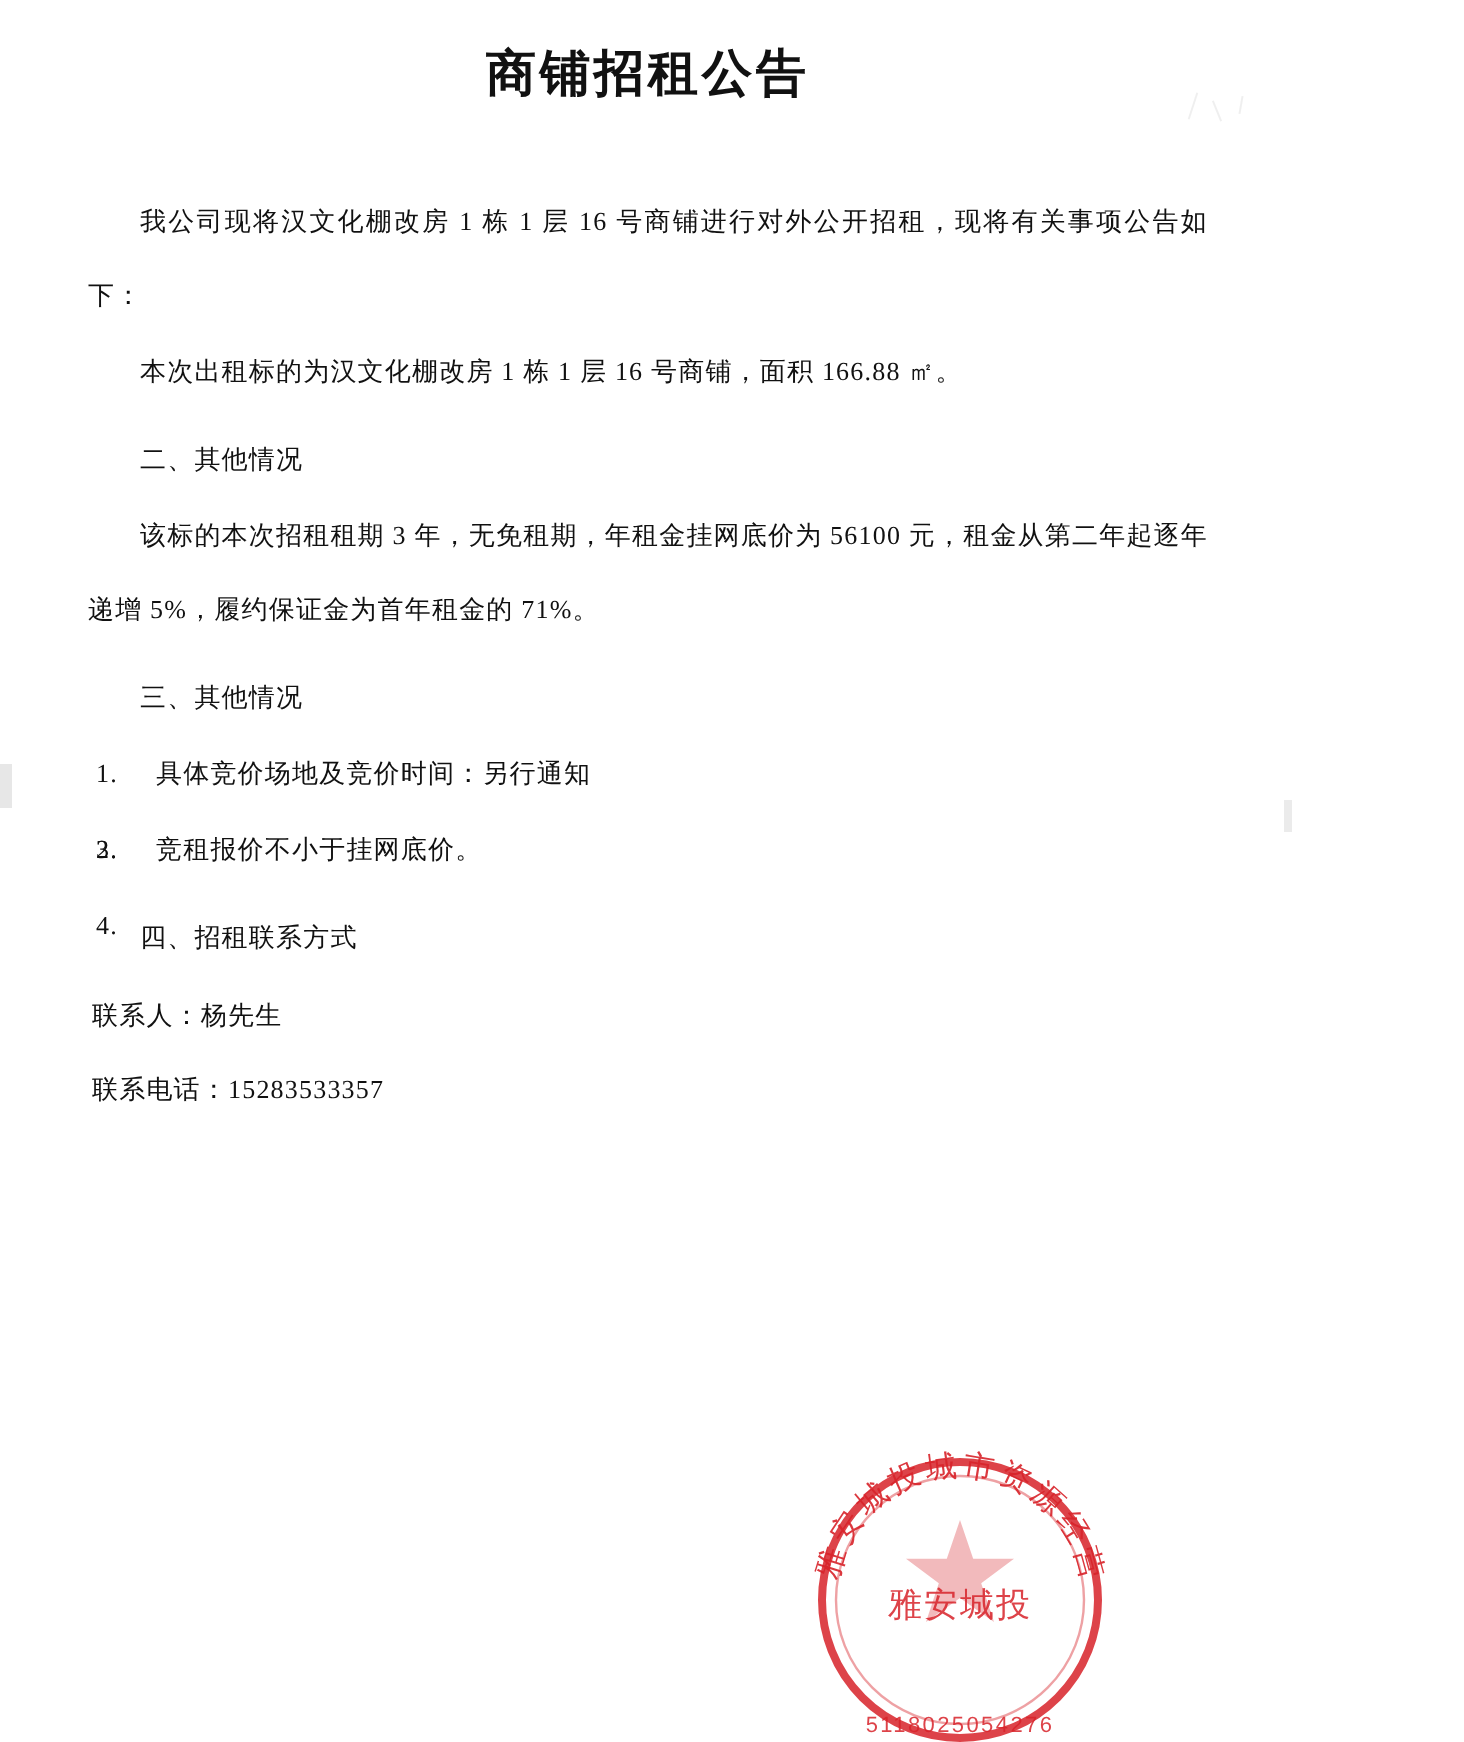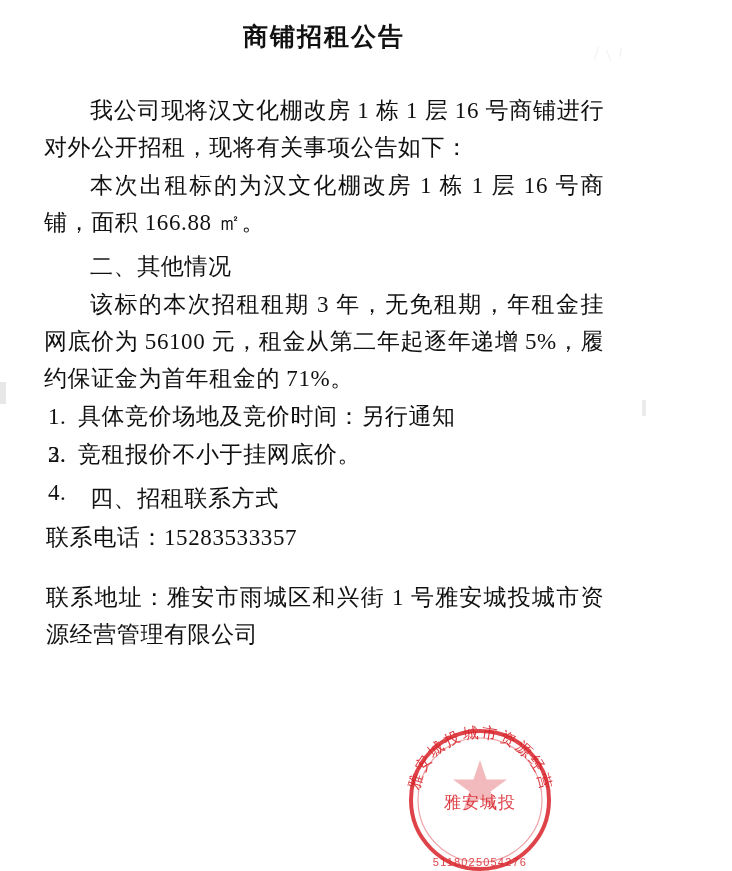--- a/index.html
+++ b/index.html
@@ -23,21 +23,21 @@
   }
   .doc-title {
     text-align: center;
     font-size: 25px;
     font-weight: bold;
     letter-spacing: 2px;
     margin: 6px 0 22px 0;
     font-family: "Liberation Serif", "DejaVu Serif", serif;
   }
   .body-text {
-    font-size: 23px;
+    font-size: 13px;
     line-height: 37px;
     text-align: justify;
     letter-spacing: 0.6px;
     margin-top: 39px;
   }
   .para {
     margin: 0 0 1px 0;
     text-indent: 2em;
   }
   .section-head {
@@ -135,41 +135,42 @@
 
   <div class="body-text">
 
     <p class="para">我公司现将汉文化棚改房 1 栋 1 层 16 号商铺进行对外公开招租，现将有关事项公告如下：</p>
 
     <p class="para">本次出租标的为汉文化棚改房 1 栋 1 层 16 号商铺，面积 166.88 ㎡。</p>
 
     <p class="section-head">二、其他情况</p>
     <p class="para">该标的本次招租租期 3 年，无免租期，年租金挂网底价为 56100 元，租金从第二年起逐年递增 5%，履约保证金为首年租金的 71%。</p>
 
+    <p class="section-head">三、其他情况</p>
     <ol class="items">
       <li>
         <span class="num">1.</span>
         <span>具体竞价场地及竞价时间：另行通知</span>
       </li>
       <li>
         <span class="num">2.</span>
       </li>
       <li>
         <span class="num">3.</span>
         <span>竞租报价不小于挂网底价。</span>
       </li>
       <li>
         <span class="num">4.</span>
       </li>
     </ol>
 
     <p class="section-head">四、招租联系方式</p>
     <div class="contact-block">
+      <p class="contact-line">联系人：杨先生</p>
       <p class="contact-line">联系电话：15283533357</p>
-      <p class="contact-addr">联系地址：雅安市雨城区和兴街 1 号雅安城投城市资源经营管理有限公司</p>
     </div>
 
   </div>
 
   <div class="stamp">
     <svg viewBox="0 0 168 168" width="168" height="168" aria-hidden="true">
       <defs>
         <path id="arcTop" d="M 84,84 m -62,0 a 62,62 0 1 1 124,0" fill="none"></path>
         <path id="arcBottom" d="M 84,84 m -46,0 a 46,46 0 1 0 92,0" fill="none"></path>
       </defs>

